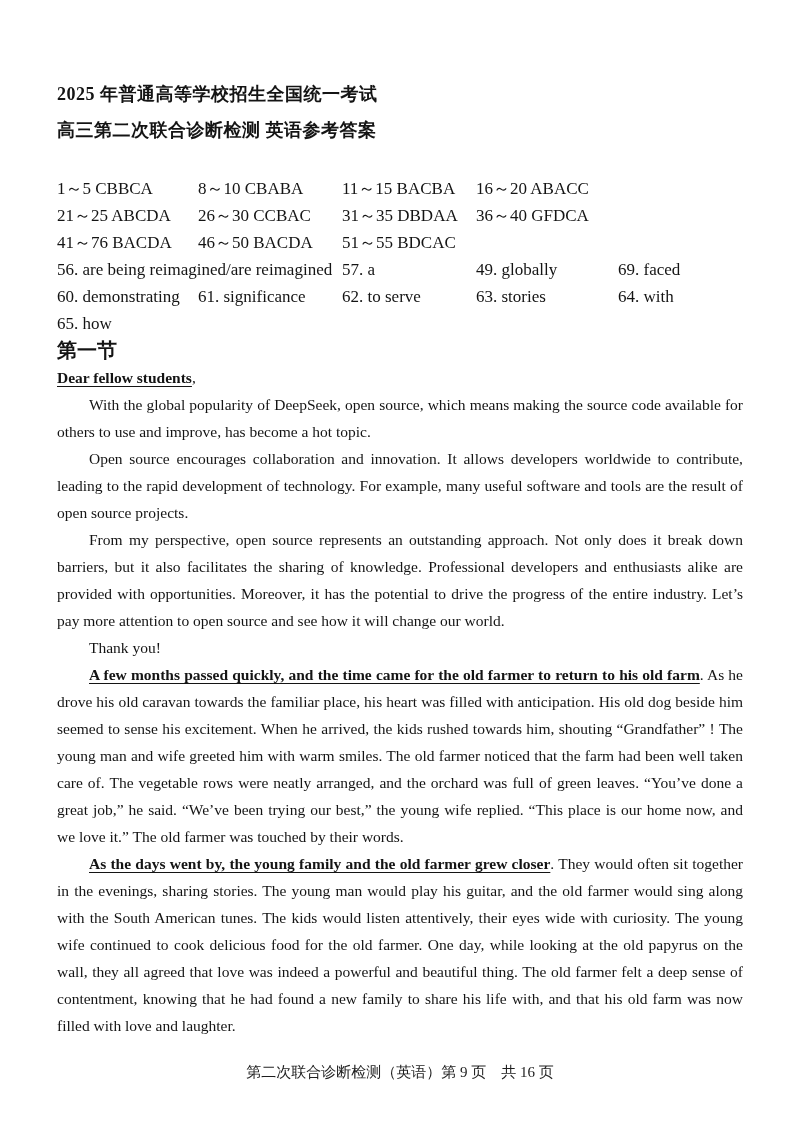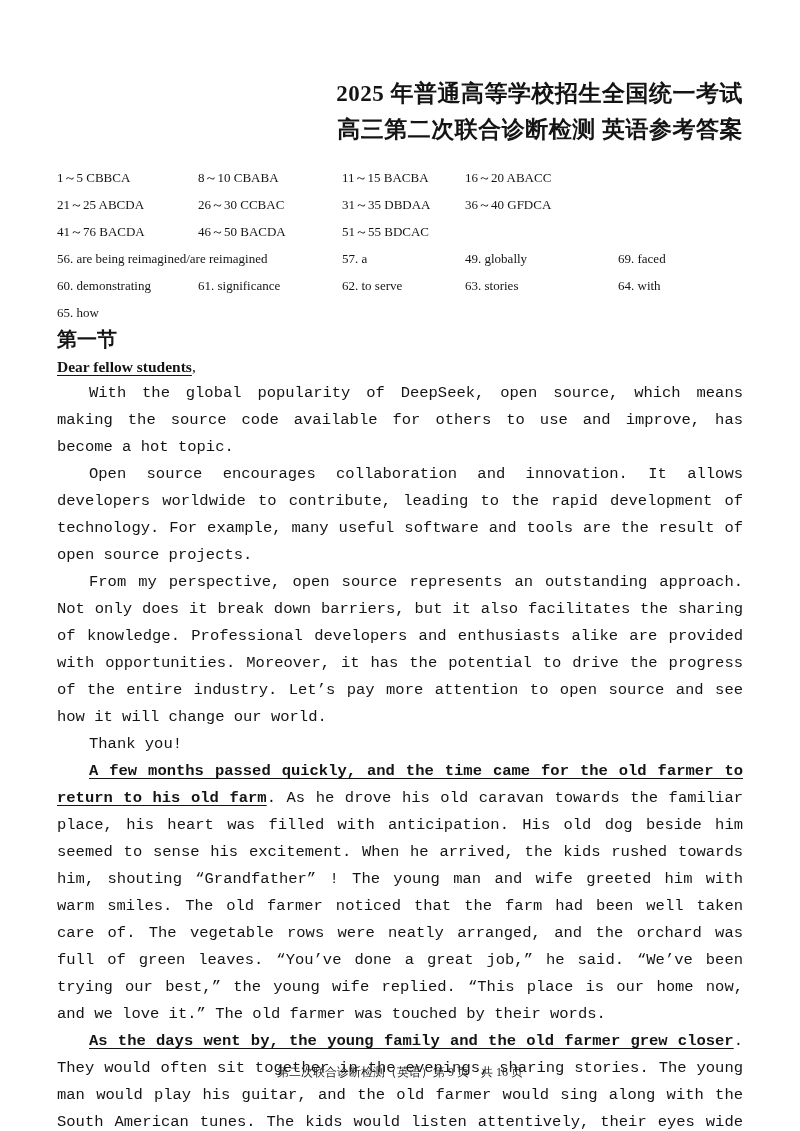--- a/index.html
+++ b/index.html
@@ -12,64 +12,64 @@
   .page {
     position: relative;
     width: 800px; height: 1131px;
     background: #ffffff;
     color: #141414;
     padding: 76px 57px 0 57px;
     overflow: hidden;
   }
   .title {
     margin: 0;
-    text-align: right;
+    text-align: left;
     font-weight: 700;
-    font-size: 23px;
+    font-size: 18px;
     line-height: 36px;
     letter-spacing: 0.5px;
   }
   .answers {
-    margin-top: 16px;
-    font-size: 13px;
+    margin-top: 27px;
+    font-size: 17px;
   }
   .arow {
     position: relative;
     height: 27px;
     line-height: 27px;
   }
   .cell { position: absolute; top: 0; white-space: nowrap; }
   .c0 { left: 0; }
   .c1 { left: 141px; }
   .c2 { left: 285px; }
-  .c3 { left: 408px; }
+  .c3 { left: 419px; }
   .c4 { left: 561px; }
   .sec-head {
     font-weight: 700;
     font-size: 20px;
     line-height: 27px;
   }
   p.body {
     margin: 0;
     font-size: 15.5px;
     line-height: 27px;
     text-align: justify;
   }
-  .indent { text-indent: 32px; font-family: Liberation Mono, monospace; }
+  .indent { text-indent: 32px; }
   .bu {
     font-weight: 700;
     text-decoration: underline;
     text-underline-offset: 3px;
   }
   .footer {
     position: absolute;
     left: 0; right: 0;
     top: 1059px;
     text-align: center;
-    font-size: 12px;
+    font-size: 15px;
     line-height: 27px;
     color: #1d1d1d;
   }
 </style>
 </head>
 <body>
 
 <div class="page">
 
   <h1 class="title">2025 年普通高等学校招生全国统一考试</h1>

